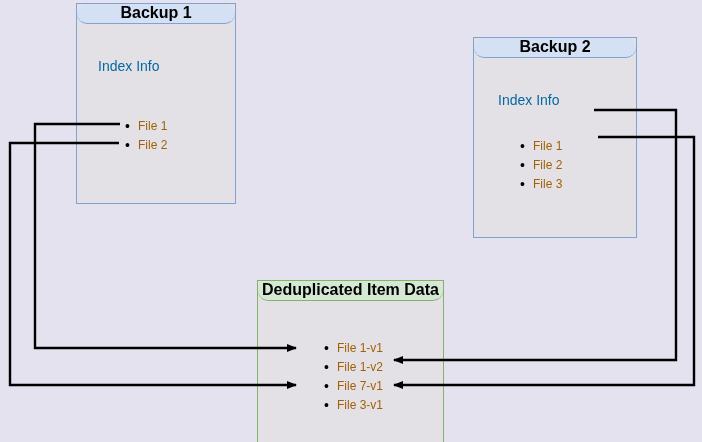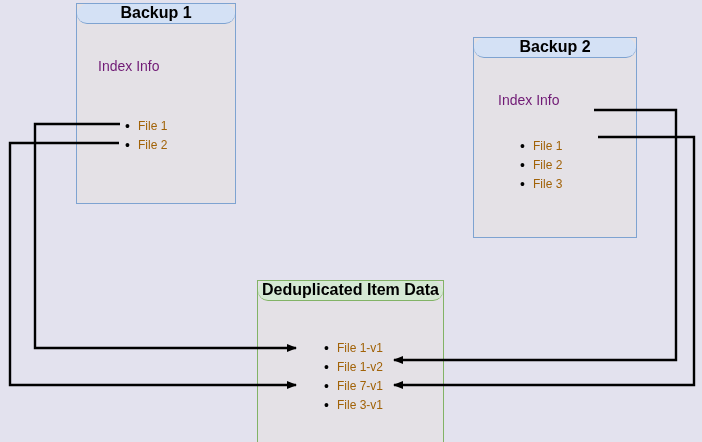--- a/index.html
+++ b/index.html
@@ -56,21 +56,21 @@
     background: #d4e1f5;
     border-bottom: 1px solid #7ea3d1;
   }
   .header-green {
     background: #d5e8d4;
     border-bottom: 1px solid #82b366;
   }
   .index-label {
     position: absolute;
     font-size: 14px;
-    color: #701a75;
+    color: #0369a1;
     white-space: nowrap;
   }
   .filelist {
     position: absolute;
     margin: 0;
     padding: 0;
     list-style: none;
   }
   .filelist li {
     position: relative;

